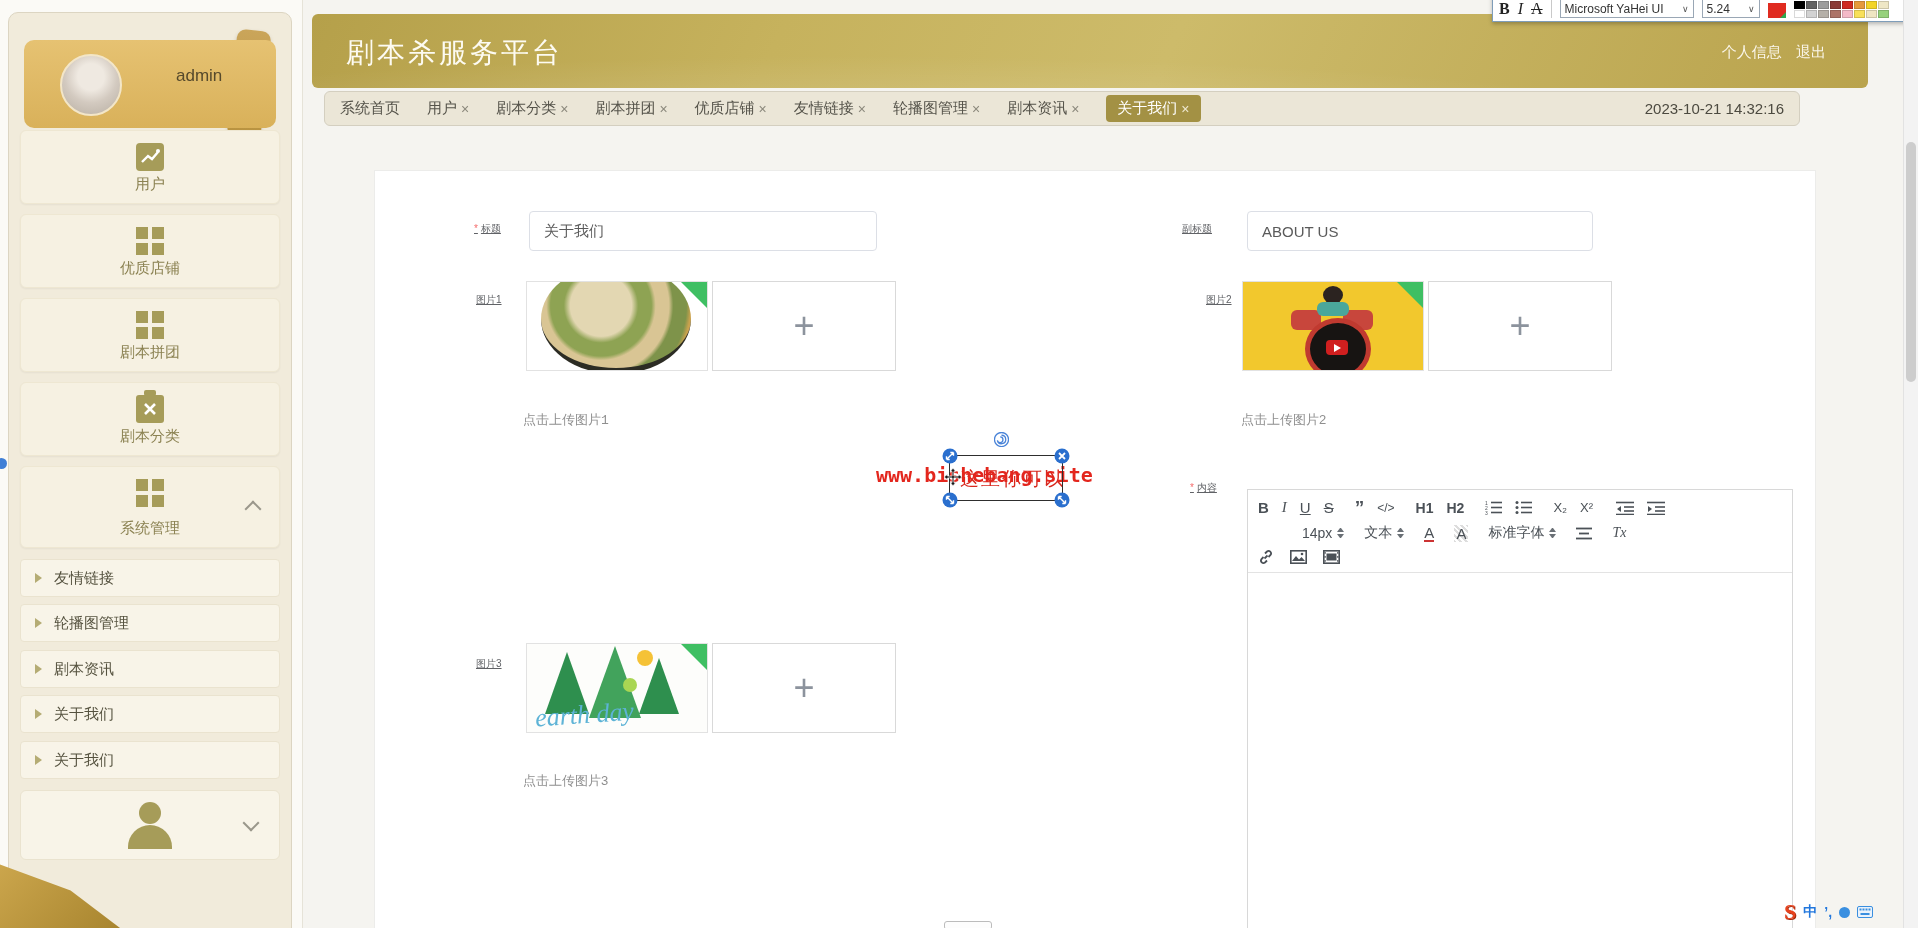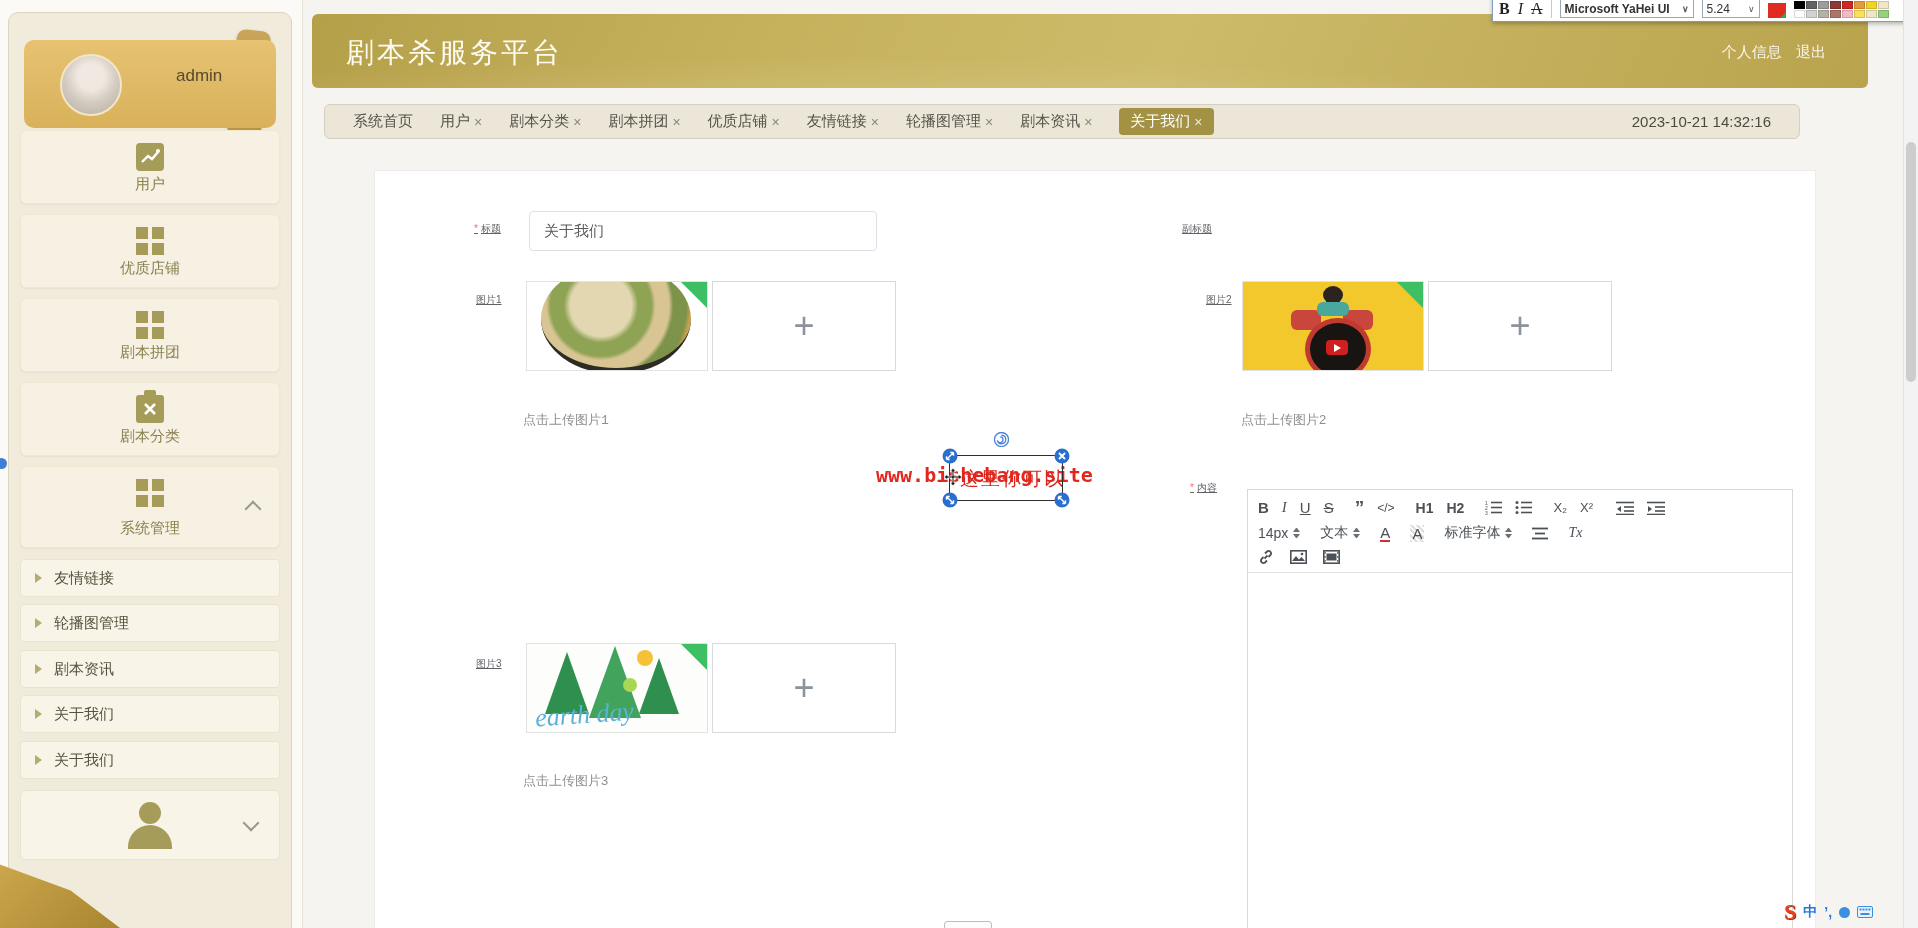--- a/index.html
+++ b/index.html
@@ -31,21 +31,21 @@
   .caret-down{position:absolute;right:22px;top:26px;width:10px;height:10px;border-left:2px solid #9a978b;border-top:2px solid #9a978b;transform:rotate(225deg);}
   .deco-pen{left:-10px;top:850px;width:130px;height:78px;background:linear-gradient(135deg,#d0aa50,#a8852f);clip-path:polygon(0 14%,62% 52%,100% 100%,0 100%);}
   .blue-dot{left:-4px;top:458px;width:11px;height:11px;border-radius:50%;background:#3f7fd6;}
   
   .banner{left:312px;top:14px;width:1556px;height:74px;border-radius:6px;background:linear-gradient(115deg,#b5a04a 0%,#c6b25d 30%,#cdbb6a 55%,#b9a34d 100%);overflow:hidden;}
   .banner::after{content:"";position:absolute;left:0;top:30px;width:100%;height:80px;background:radial-gradient(ellipse at 35% 120%,rgba(255,255,255,.22),transparent 62%);}
   .banner-title{left:34px;top:20px;font-size:28px;color:#fdfbf2;letter-spacing:3px;font-weight:500;}
   .banner-links{right:42px;top:29px;font-size:15px;color:#faf6ea;}
   .banner-links span{margin-left:10px;cursor:pointer;}
   
-  .tabbar{left:324px;top:104px;width:1476px;height:35px;background:#ebe6d7;border:1px solid #d4cfc0;border-radius:6px;display:flex;align-items:center;padding:0 28px;box-sizing:border-box;}
+  .tabbar{left:324px;top:91px;width:1476px;height:35px;background:#ebe6d7;border:1px solid #d4cfc0;border-radius:6px;display:flex;align-items:center;padding:0 15px;box-sizing:border-box;}
   .tab{margin-right:27px;font-size:15px;color:#55534a;display:inline-flex;align-items:center;gap:4px;cursor:pointer;white-space:nowrap;}
   .tab .tab-close{font-size:14px;color:#8b887c;}
   .tab.active{background:#a39144;color:#fff;border-radius:4px;padding:4px 11px;margin-right:0;}
   .tab.active .tab-close{color:#f0ead2;}
   .timestamp{margin-left:auto;font-size:15px;color:#4c4a40;}
   
   .card{left:374px;top:170px;width:1440px;height:758px;background:#fff;border:1px solid #ececea;border-bottom:none;}
   .lbl{position:absolute;font-size:10px;color:#606266;white-space:nowrap;text-decoration:underline;}
   .req{color:#f56c6c;margin-right:3px;}
   .inp{position:absolute;height:40px;background:#fff;border:1px solid #dcdfe6;border-radius:4px;box-sizing:border-box;font-size:15px;color:#5a5a5a;padding:0 14px;font-family:"Liberation Sans",sans-serif;}
@@ -245,20 +245,21 @@
       </div>
     <div class="timestamp">2023-10-21 14:32:16</div>
   </div>
 
   <div class="abs card">
 
     <div class="lbl" style="left:99px;top:51px;"><span class="req">*</span><span>标题</span></div>
     <input class="inp" style="left: 154px; top: 40px; width: 348px;" value="关于我们">
 
     <div class="lbl" style="left:807px;top:51px;">副标题</div>
+    <input class="inp" style="left: 872px; top: 40px; width: 346px;" value="ABOUT US">
 
     <div class="lbl" style="left:101px;top:122px;">图片1</div>
     <div class="thumb" style="left:151px;top:110px;">
       <div class="globe"></div>
       <div class="corner-green"></div>
     </div>
     <div class="plusbox" style="left:337px;top:110px;">
         <span>+</span>
       </div>
     <div class="cap" style="left:148px;top:240px;font-family:Liberation Mono, monospace;">点击上传图片1</div>
@@ -330,21 +331,21 @@
           <svg class="ed-svg" width="18" height="14" viewBox="0 0 18 14">
               <g stroke="#4b5157" stroke-width="1.6">
                 <line x1="0" y1="1.5" x2="18" y2="1.5"></line>
                 <line x1="8" y1="6" x2="18" y2="6"></line>
                 <line x1="8" y1="10" x2="18" y2="10"></line>
                 <line x1="0" y1="13.5" x2="18" y2="13.5"></line>
               </g>
               <path d="M1 5 L5 8 L1 11 Z" fill="#4b5157"></path>
             </svg>
         </div>
-        <div class="ed-row" style="gap:20px;">
+        <div class="ed-row" style="gap:20px;margin-left:44px;">
           <span class="ed-sel">
               <span>14px</span>
               <span class="ud"></span>
             </span>
           <span class="ed-sel">
               <span>文本</span>
               <span class="ud"></span>
             </span>
           <span class="ed-btn color">A</span>
           <span class="ed-btn hl">A</span>
@@ -431,21 +432,21 @@
     <svg style="position:absolute;left:-6px;top:12px;width:18px;height:18px;" viewBox="0 0 20 20">
         <path d="M10 0 L13 4 L11 4 L11 9 L16 9 L16 7 L20 10 L16 13 L16 11 L11 11 L11 16 L13 16 L10 20 L7 16 L9 16 L9 11 L4 11 L4 13 L0 10 L4 7 L4 9 L9 9 L9 4 L7 4 Z" fill="#1a1a1a" stroke="#fff" stroke-width="0.8"></path>
       </svg>
   </div>
 
   <div class="abs anno-tb">
     <span class="atb-btn" style="font-weight:bold;">B</span>
     <span class="atb-btn" style="font-style:italic;">I</span>
     <span class="atb-btn" style="text-decoration:line-through;">A</span>
     <span class="atb-sep"></span>
-    <span class="atb-select" style="width:134px;font-weight:bold;">
+    <span class="atb-select" style="width:134px;">
         <span>Microsoft YaHei UI</span>
         <span class="atb-caret">∨</span>
       </span>
     <span class="atb-select" style="width:58px;">
         <span>5.24</span>
         <span class="atb-caret">∨</span>
       </span>
     <span class="cur-color" id="cur-color" style="background: rgb(224, 43, 32);">
         <i></i>
       </span>

